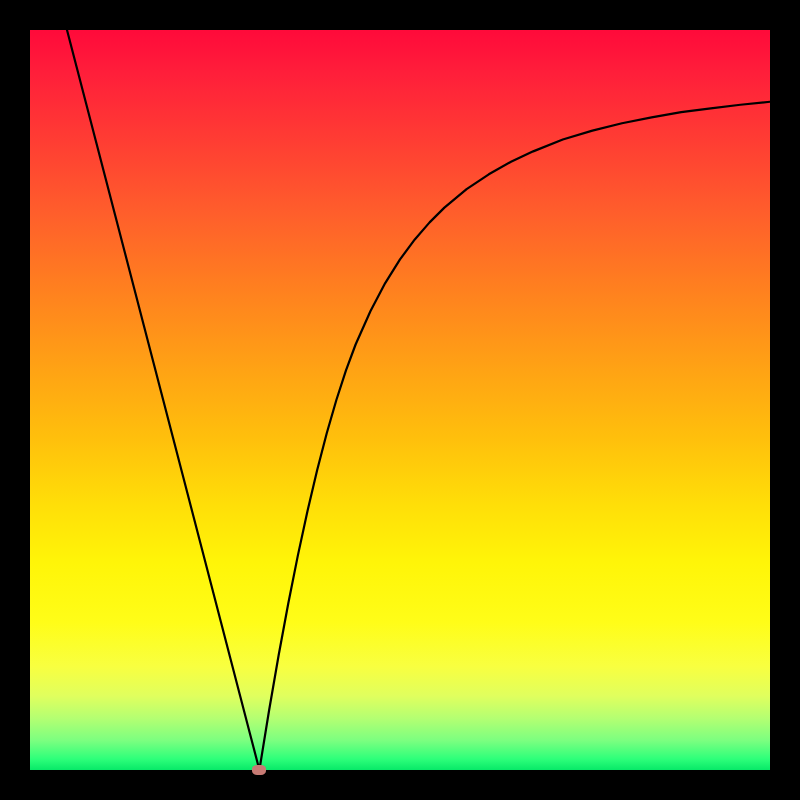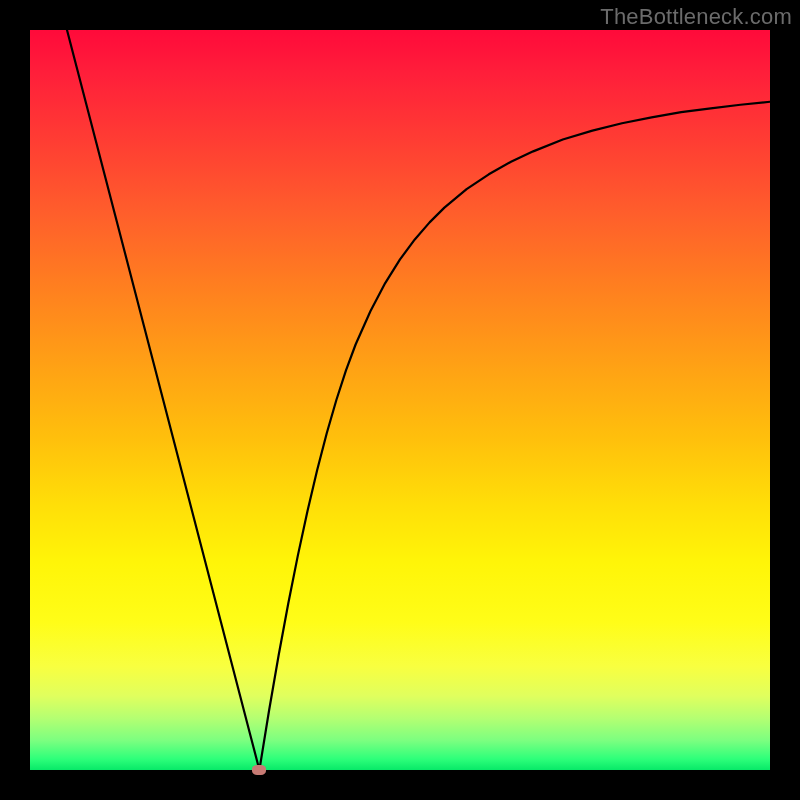--- a/index.html
+++ b/index.html
@@ -77,14 +77,13 @@
 
   <div class="plot-area">
 
     <svg viewBox="0 0 740 740" preserveAspectRatio="none">
       <path id="curve-path" d="M37.00 0.00 L46.62 37.00 L56.24 74.00 L65.86 111.00 L75.48 148.00 L85.10 185.00 L94.72 222.00 L104.34 259.00 L113.96 296.00 L123.58 333.00 L133.20 370.00 L142.82 407.00 L152.44 444.00 L162.06 481.00 L171.68 518.00 L181.30 555.00 L190.92 592.00 L200.54 629.00 L210.16 666.00 L219.78 703.00 L229.40 740.00 L239.02 680.80 L248.64 625.30 L258.26 573.50 L267.88 525.40 L277.50 481.00 L287.12 440.30 L296.74 403.30 L306.36 370.00 L315.98 340.40 L325.60 314.50 L340.40 281.20 L355.20 253.08 L370.00 229.40 L384.80 209.42 L399.60 192.40 L414.40 177.60 L436.60 159.10 L458.80 144.30 L481.00 131.72 L503.20 121.36 L532.80 109.52 L562.40 100.64 L592.00 93.24 L621.60 87.32 L651.20 82.14 L680.80 78.44 L710.40 74.74 L740.00 71.78" fill="none" stroke="#000" stroke-width="2.2" stroke-linejoin="round" stroke-linecap="round"></path>
     </svg>
 
     <div id="min-marker" class="marker" style="left: 229.4px; top: 740px;"></div>
   </div>
 
-  <div class="watermark">TheBottleneck.com</div>
 </div>
 
 </body></html>

